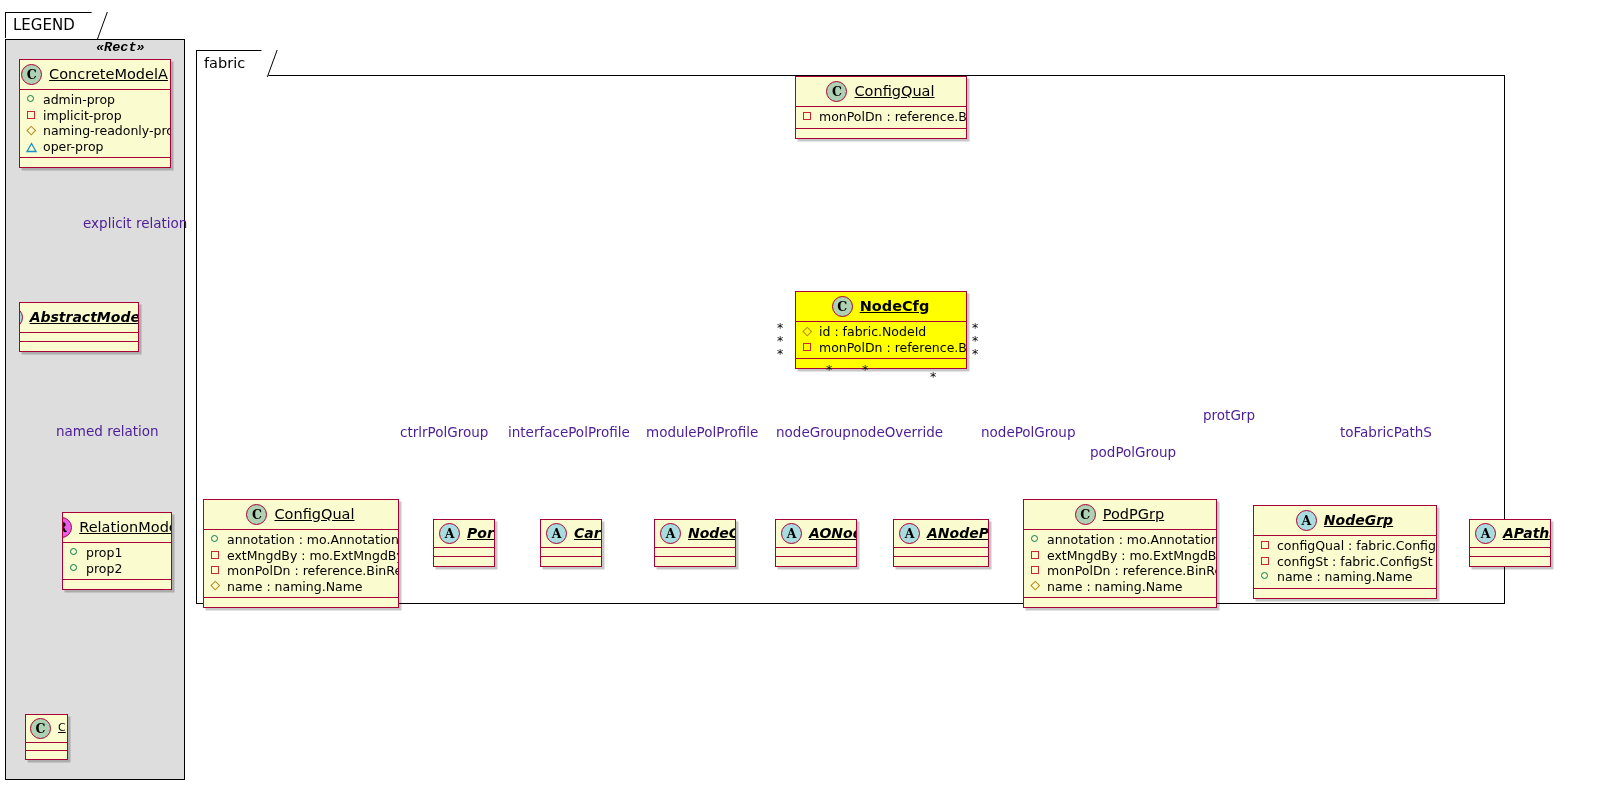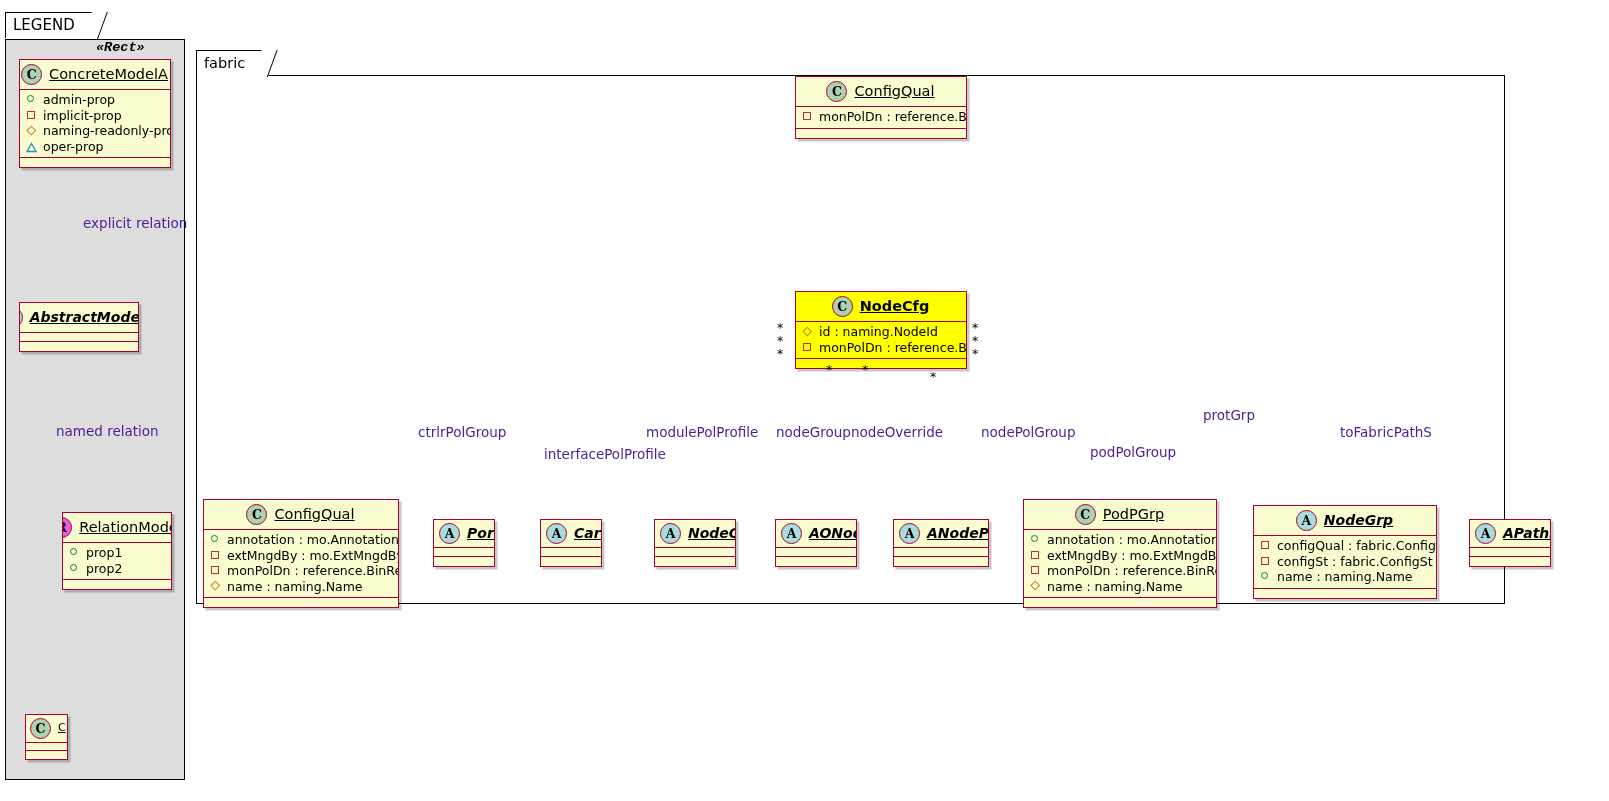--- a/index.html
+++ b/index.html
@@ -233,42 +233,42 @@
   </div>
 
   <div class="cls hl" style="left:795px;top:291px;width:172px;">
     <div class="cls-head centered">
       <span class="badge badge-C">C</span>
       <span class="cls-title" style="font-weight:bold;">NodeCfg</span>
     </div>
     <div class="cls-attrs">
       <div class="attr">
         <span class="vis nam"></span>
-        <span>id : naming.NodeId</span>
+        <span>id : fabric.NodeId</span>
       </div>
       <div class="attr">
         <span class="vis priv"></span>
         <span>monPolDn : reference.BinRef</span>
       </div>
     </div>
     <div class="cls-methods"></div>
   </div>
 
   <div class="mult" style="left:777px;top:320px;">*</div>
   <div class="mult" style="left:777px;top:333px;">*</div>
   <div class="mult" style="left:777px;top:346px;">*</div>
   <div class="mult" style="left:826px;top:362px;">*</div>
   <div class="mult" style="left:862px;top:362px;">*</div>
   <div class="mult" style="left:930px;top:369px;">*</div>
   <div class="mult" style="left:972px;top:320px;">*</div>
   <div class="mult" style="left:972px;top:333px;">*</div>
   <div class="mult" style="left:972px;top:346px;">*</div>
 
-  <div class="edge-label" style="left:418px;top:424px;">ctrlrPolGroup</div>
-  <div class="edge-label" style="left:508px;top:446px;margin-left:36px;">interfacePolProfile</div>
+  <div class="edge-label" style="left:400px;top:424px;">ctrlrPolGroup</div>
+  <div class="edge-label" style="left:508px;top:424px;">interfacePolProfile</div>
   <div class="edge-label" style="left:646px;top:424px;">modulePolProfile</div>
   <div class="edge-label" style="left:776px;top:424px;">nodeGroup</div>
   <div class="edge-label" style="left:851px;top:424px;">nodeOverride</div>
   <div class="edge-label" style="left:981px;top:424px;">nodePolGroup</div>
   <div class="edge-label" style="left:1090px;top:444px;">podPolGroup</div>
   <div class="edge-label" style="left:1203px;top:407px;">protGrp</div>
   <div class="edge-label" style="left:1340px;top:424px;">toFabricPathS</div>
 
   <div class="cls" style="left:203px;top:499px;width:196px;">
     <div class="cls-head centered">

